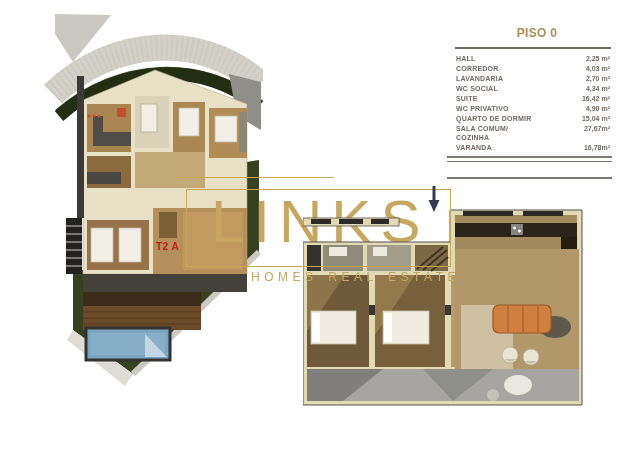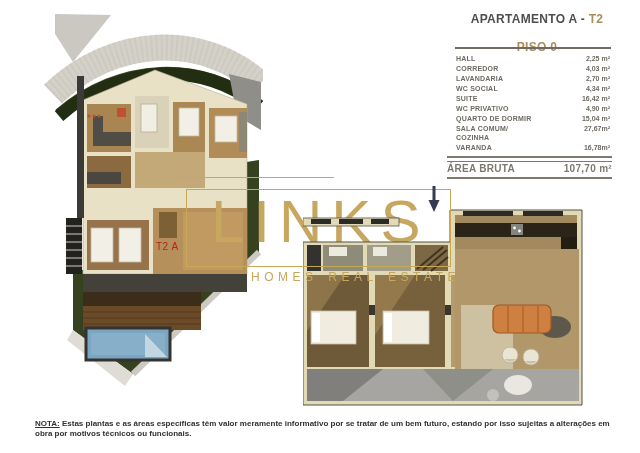--- a/index.html
+++ b/index.html
@@ -27,21 +27,21 @@
   .wm-links{position:absolute;left:211px;top:192px;font-size:60px;letter-spacing:9px;
             color:#c7a65f;z-index:2;line-height:60px;white-space:nowrap;}
   .wm-tag{position:absolute;left:251px;top:254px;font-size:12px;letter-spacing:4.5px;
           word-spacing:3px;color:#c7a65f;z-index:4;white-space:nowrap;margin-top:16px;}
   
   .callout{position:absolute;left:186px;top:189px;width:263px;height:76px;
            border:1px solid #c9a855;z-index:5;}
   .callout2{position:absolute;left:178px;top:177px;width:156px;height:1px;
             background:#c9a855;z-index:2;}
   .arrow{position:absolute;left:427px;top:186px;z-index:6;}
-  .t2a{position:absolute;left:156px;top:241px;font-size:10px;font-weight:normal;
+  .t2a{position:absolute;left:156px;top:241px;font-size:10px;font-weight:bold;
        color:#c01f1a;z-index:2;letter-spacing:.5px;}
   
   .plan-sm{position:absolute;left:33px;top:12px;width:230px;height:375px;z-index:1;}
   .plan-lg{position:absolute;left:303px;top:209px;width:280px;height:200px;z-index:3;}
   
   .note{position:absolute;left:35px;top:419px;width:578px;font-size:8px;font-weight:bold;
         color:#32302d;line-height:1.3;z-index:7;}
   .note .pfx{text-decoration:underline;}
 </style>
 </head>
@@ -188,21 +188,20 @@
 
   <div class="callout"></div>
   <div class="arrow">
     <svg width="14" height="28" viewBox="0 0 14 28" xmlns="http://www.w3.org/2000/svg">
       <rect x="5.5" y="0" width="3" height="15" fill="#323a54"></rect>
       <polygon points="1.5,14 12.5,14 7,26" fill="#323a54"></polygon>
     </svg>
   </div>
 
   <div class="hdr">
-    <div class="hdr-title"><span>APARTAMENTO A - </span><span class="unit">T2</span></div>
     <div class="hdr-sub">PISO 0</div>
   </div>
   <div class="rule1"></div>
 
   <div class="tbl">
     <div class="trow">
         <span class="lbl">HALL</span>
         <span class="val">2,25 m²</span>
       </div>
     <div class="trow">
@@ -233,23 +232,16 @@
         <span class="lbl">SALA COMUM/ COZINHA</span>
         <span class="val">27,67m²</span>
       </div>
     <div class="trow">
         <span class="lbl">VARANDA</span>
         <span class="val">16,78m²</span>
       </div>
   </div>
 
   <div class="rule2"></div>
-  <div class="total">
-    <span>ÁREA BRUTA</span>
-    <span>107,70 m²</span>
-  </div>
   <div class="rule3"></div>
 
-  <div class="note">
-    <span class="pfx">NOTA:</span><span> Estas plantas e as áreas específicas têm valor  meramente informativo por se tratar de um bem  futuro, estando por isso sujeitas a alterações em  obra por motivos técnicos ou funcionais.</span>
-  </div>
 
 </div>
 
 </body></html>

